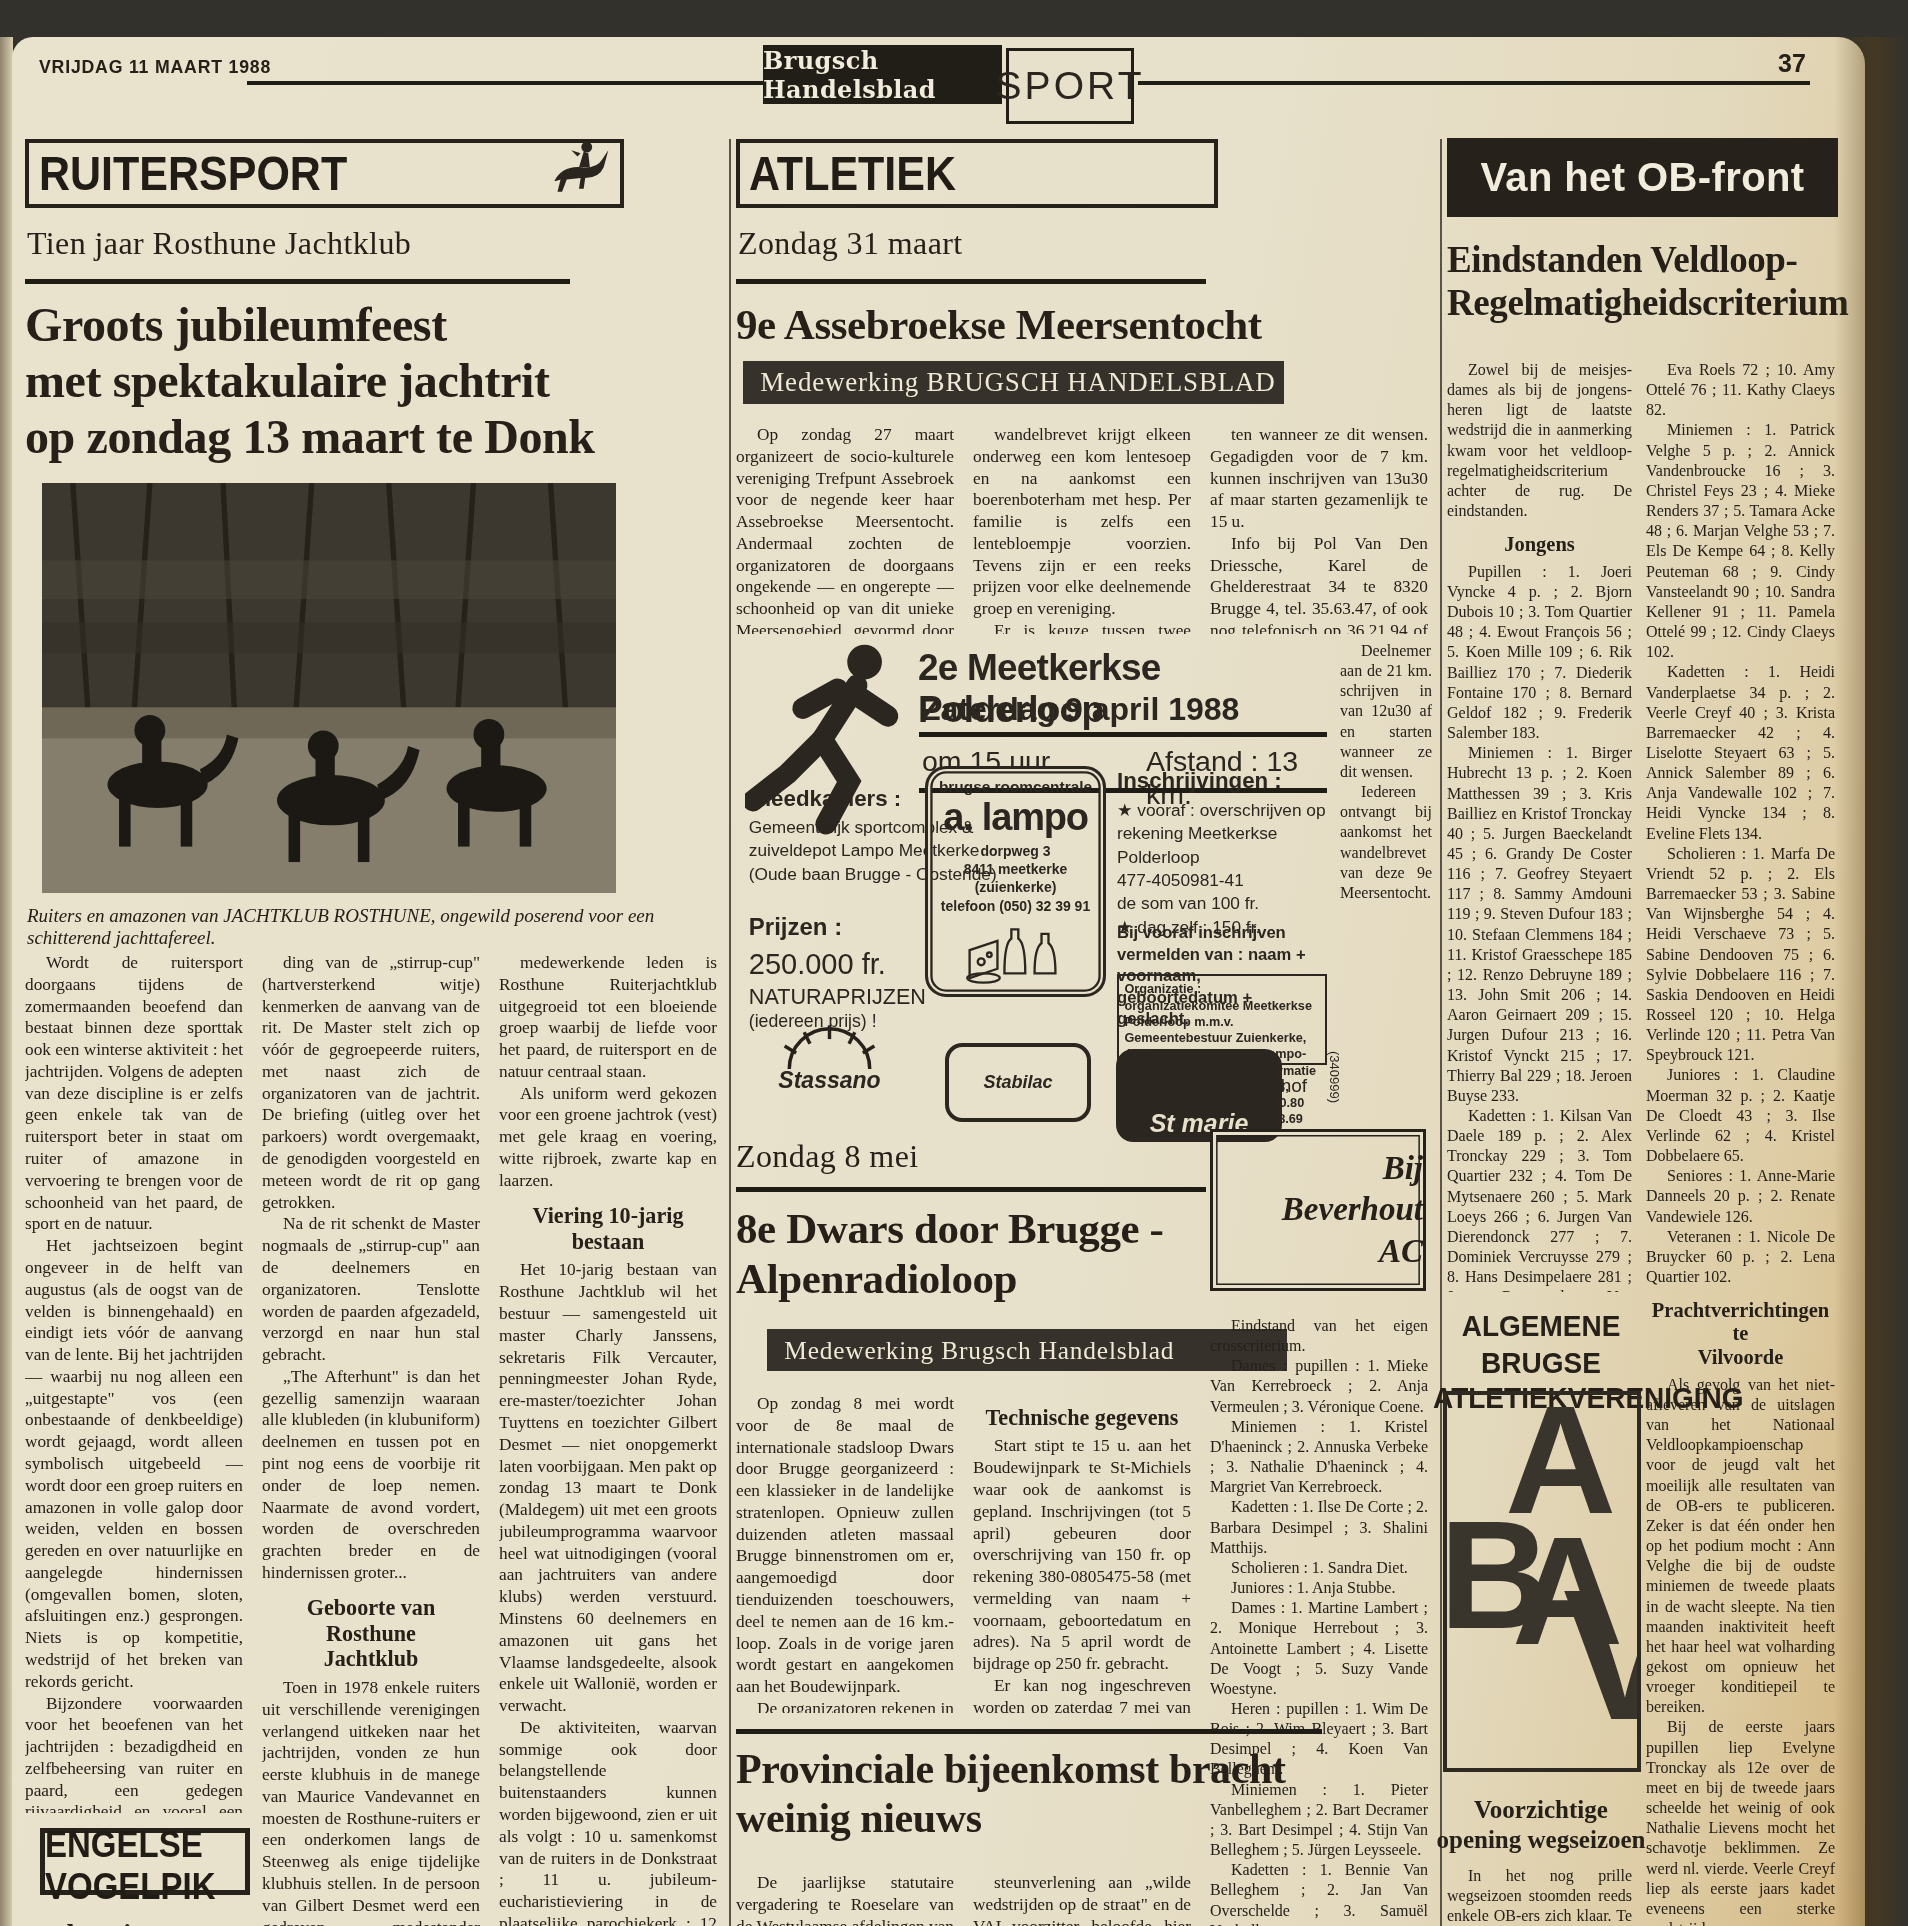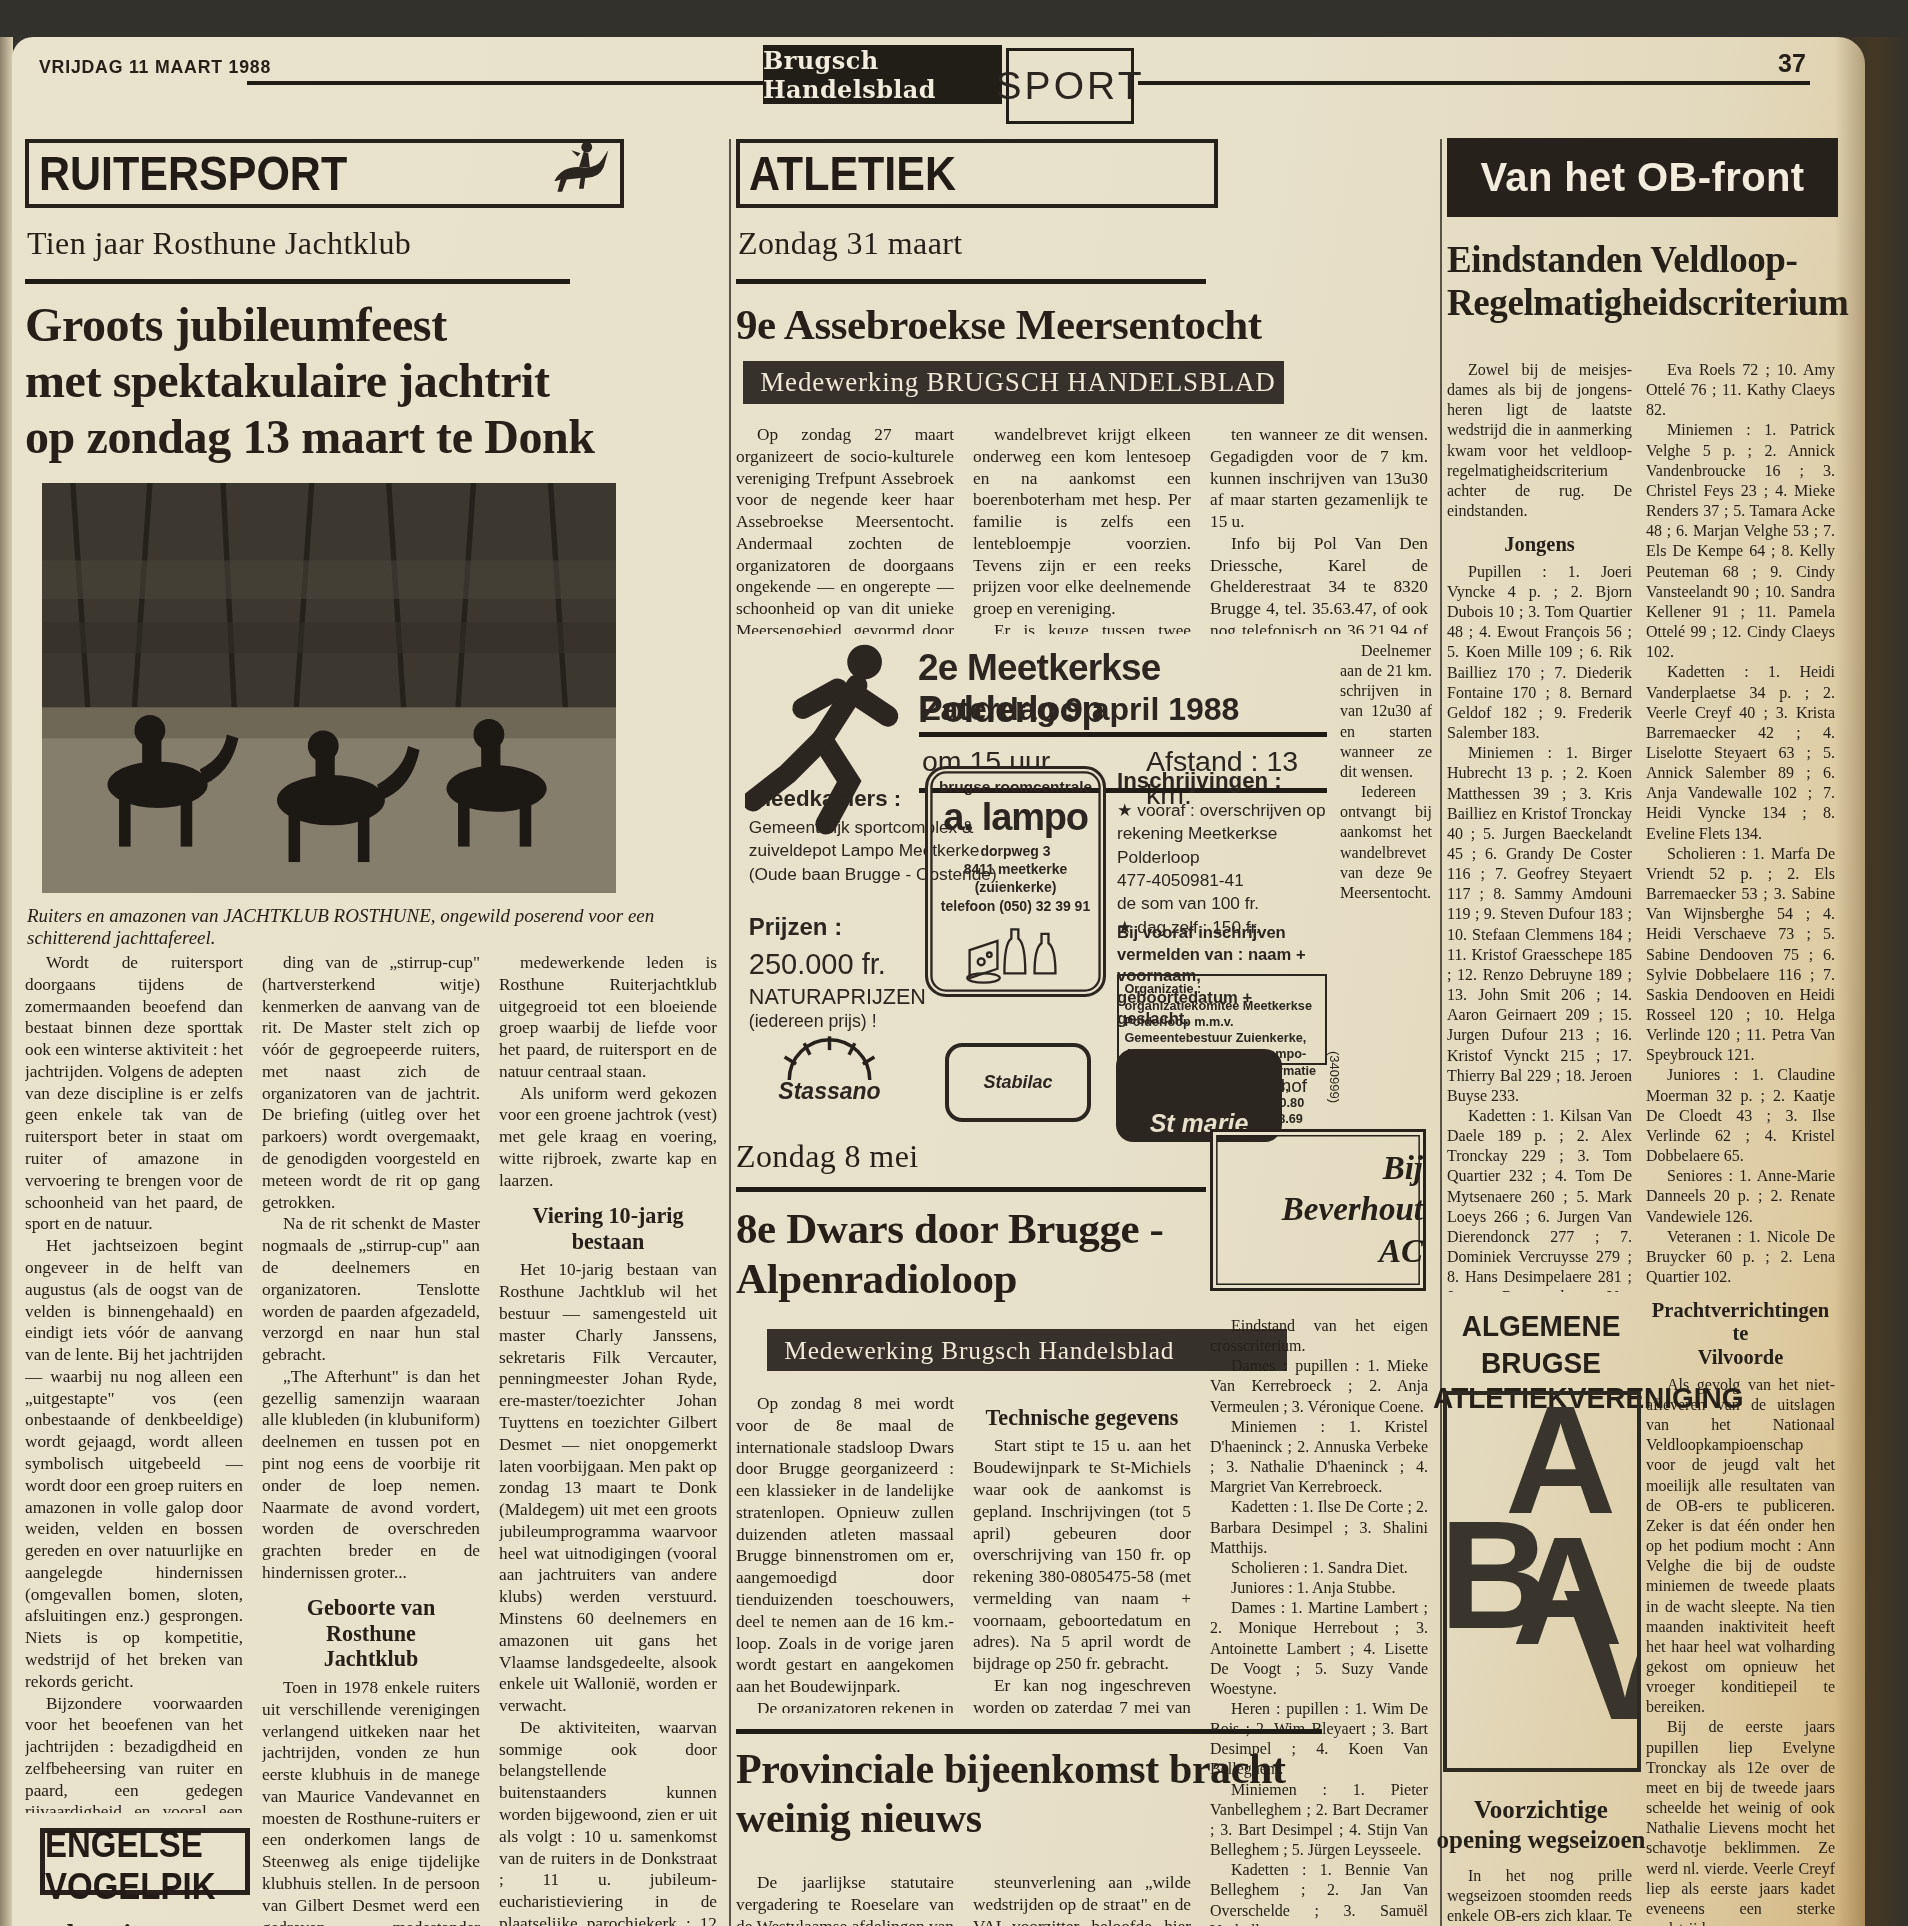--- a/index.html
+++ b/index.html
@@ -209,21 +209,21 @@
     <div class="abs adl" style="left:374px;top:164px;font-size:17.3px;font-weight:normal;white-space:pre-line;line-height:1.35;">★ vooraf : overschrijven op
 rekening Meetkerkse Polderloop
 477-4050981-41
 de som van 100 fr.
 ★ dag zelf : 150 fr.</div>
     <div class="abs adl" style="left:374px;top:287px;width:208px;font-size:16.6px;line-height:1.3;">Bij vooraf inschrijven vermelden van : naam + voornaam, geboortedatum + geslacht.</div>
     <div class="abs adl" style="left:374px;top:339px;width:210px;height:91px;border:2.3px solid #2b261f;box-sizing:border-box;padding:5.4px;font-size:12.7px;line-height:1.28;">Organizatie : organizatiekomitee Meetkerkse Polderloop m.m.v. Gemeentebestuur Zuienkerke, ABAV Sportraad en A. Lampo-Zuivelhandel pvba — informatie : Paul Darthet, Grote Ede 8, 8200 Brugge, tel. 050-33.70.80 (10u30-12u30) of 050-31.58.69</div>
     <div class="abs adl" style="left:374px;top:440px;font-size:19px;font-weight:normal;">Prijsuitdeling : Gasthof Breughelhof.</div>
     <div class="abs adl" style="left:584px;top:416px;font-size:13px;writing-mode:vertical-rl;font-weight:normal;">(340999)</div>
 
-    <div class="abs" style="left:23px;top:399px;width:127px;height:89px;">
+    <div class="abs" style="left:23px;top:388px;width:127px;height:89px;">
       <svg width="127" height="46" viewBox="0 0 110 40">
         <g stroke="#26211a" stroke-width="3" fill="none">
           <path d="M20 40 A35 35 0 0 1 90 40"></path>
           <line x1="55" y1="2" x2="55" y2="14"></line>
             <line x1="33" y1="8" x2="38" y2="18"></line>
             <line x1="77" y1="8" x2="72" y2="18"></line>
             <line x1="16" y1="20" x2="26" y2="26"></line>
             <line x1="94" y1="20" x2="84" y2="26"></line>
         </g>
       </svg>

